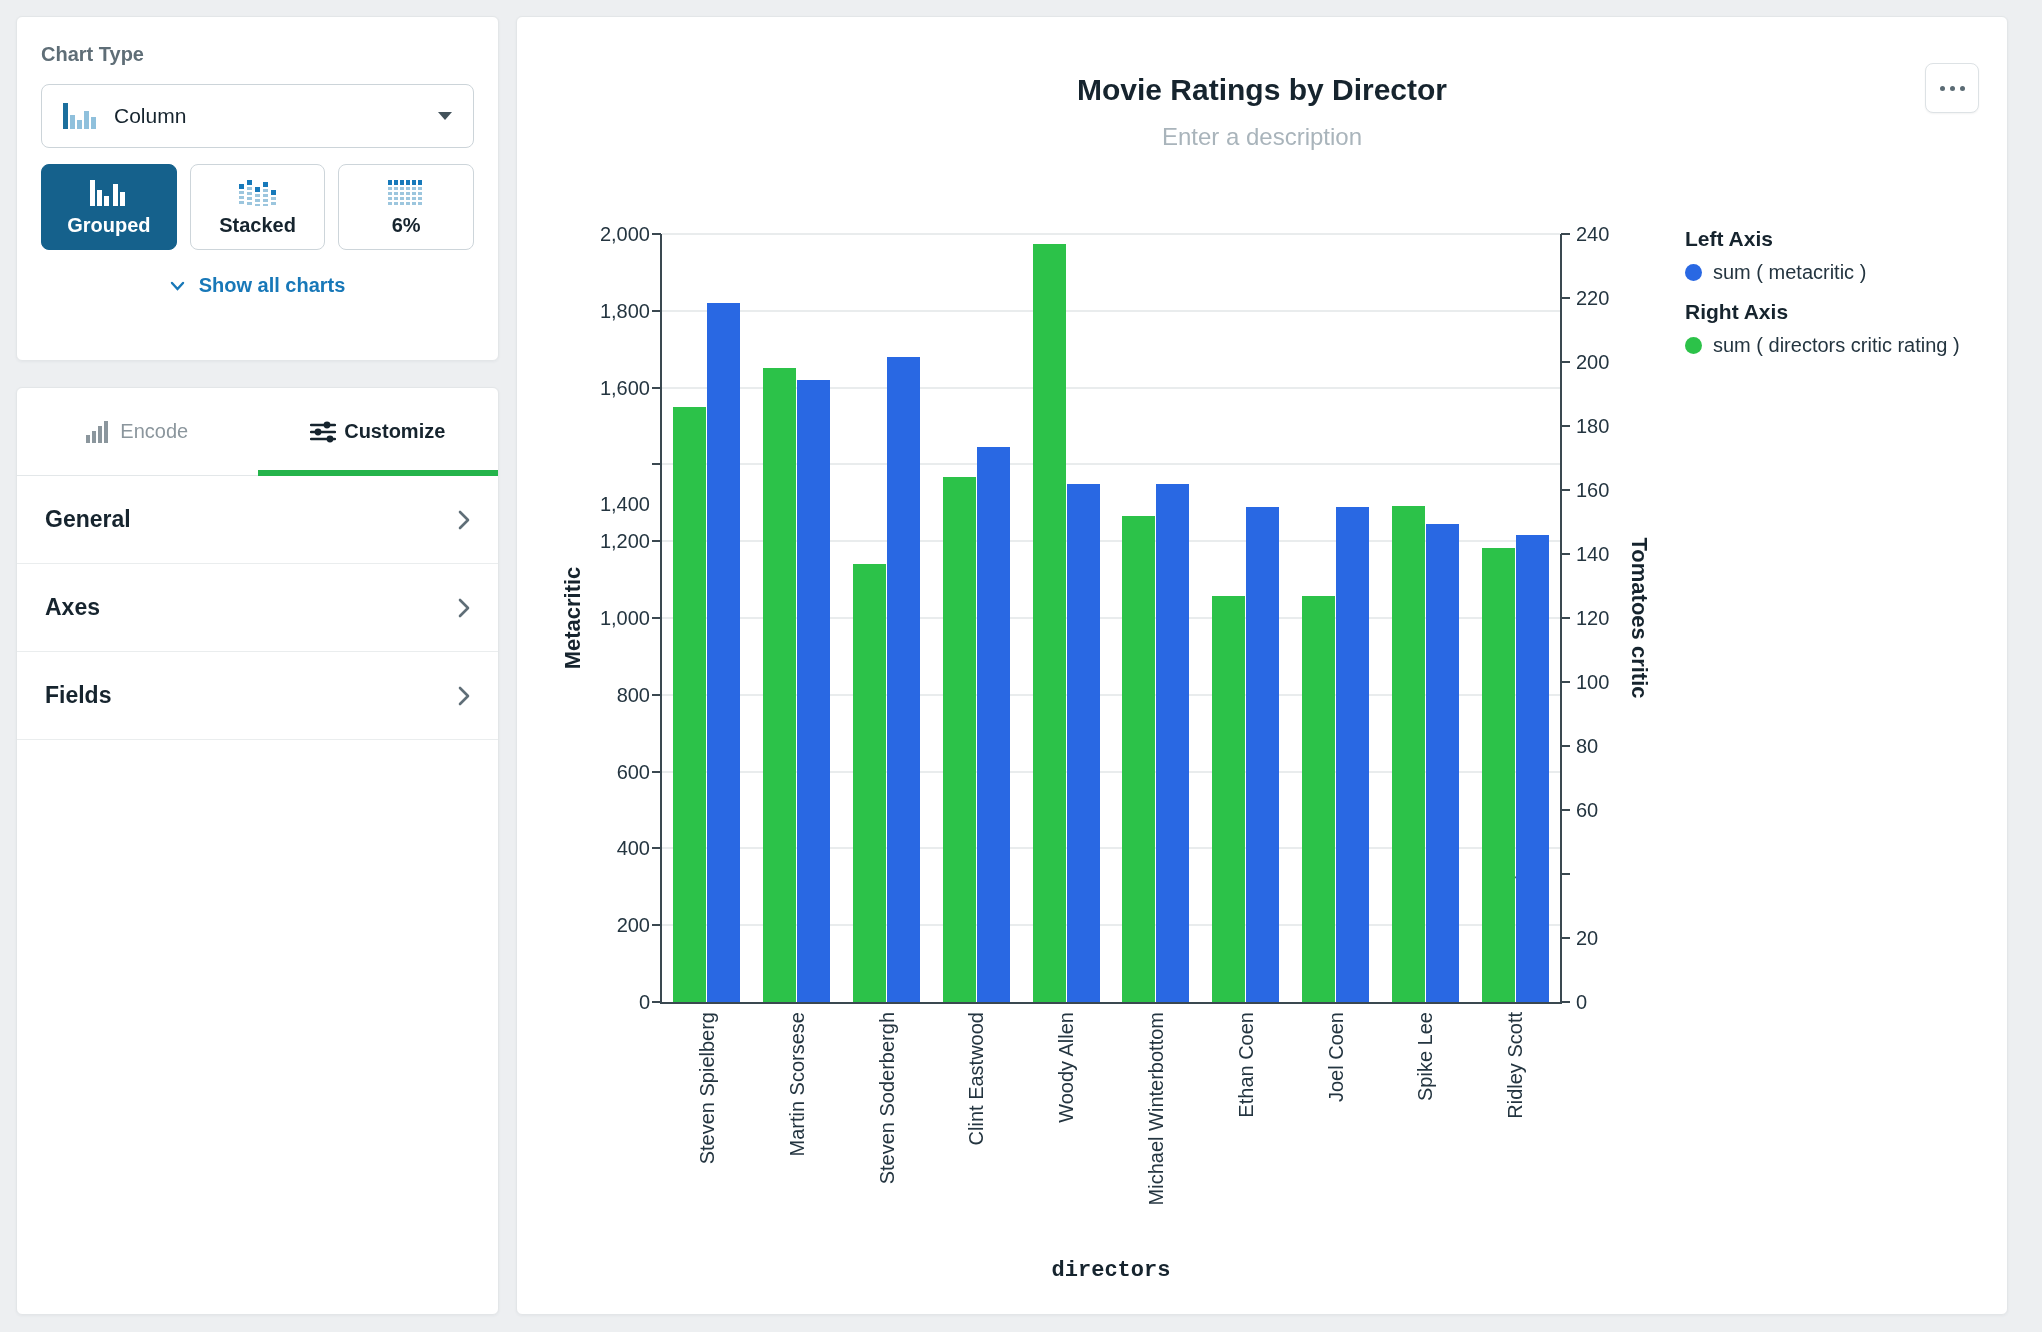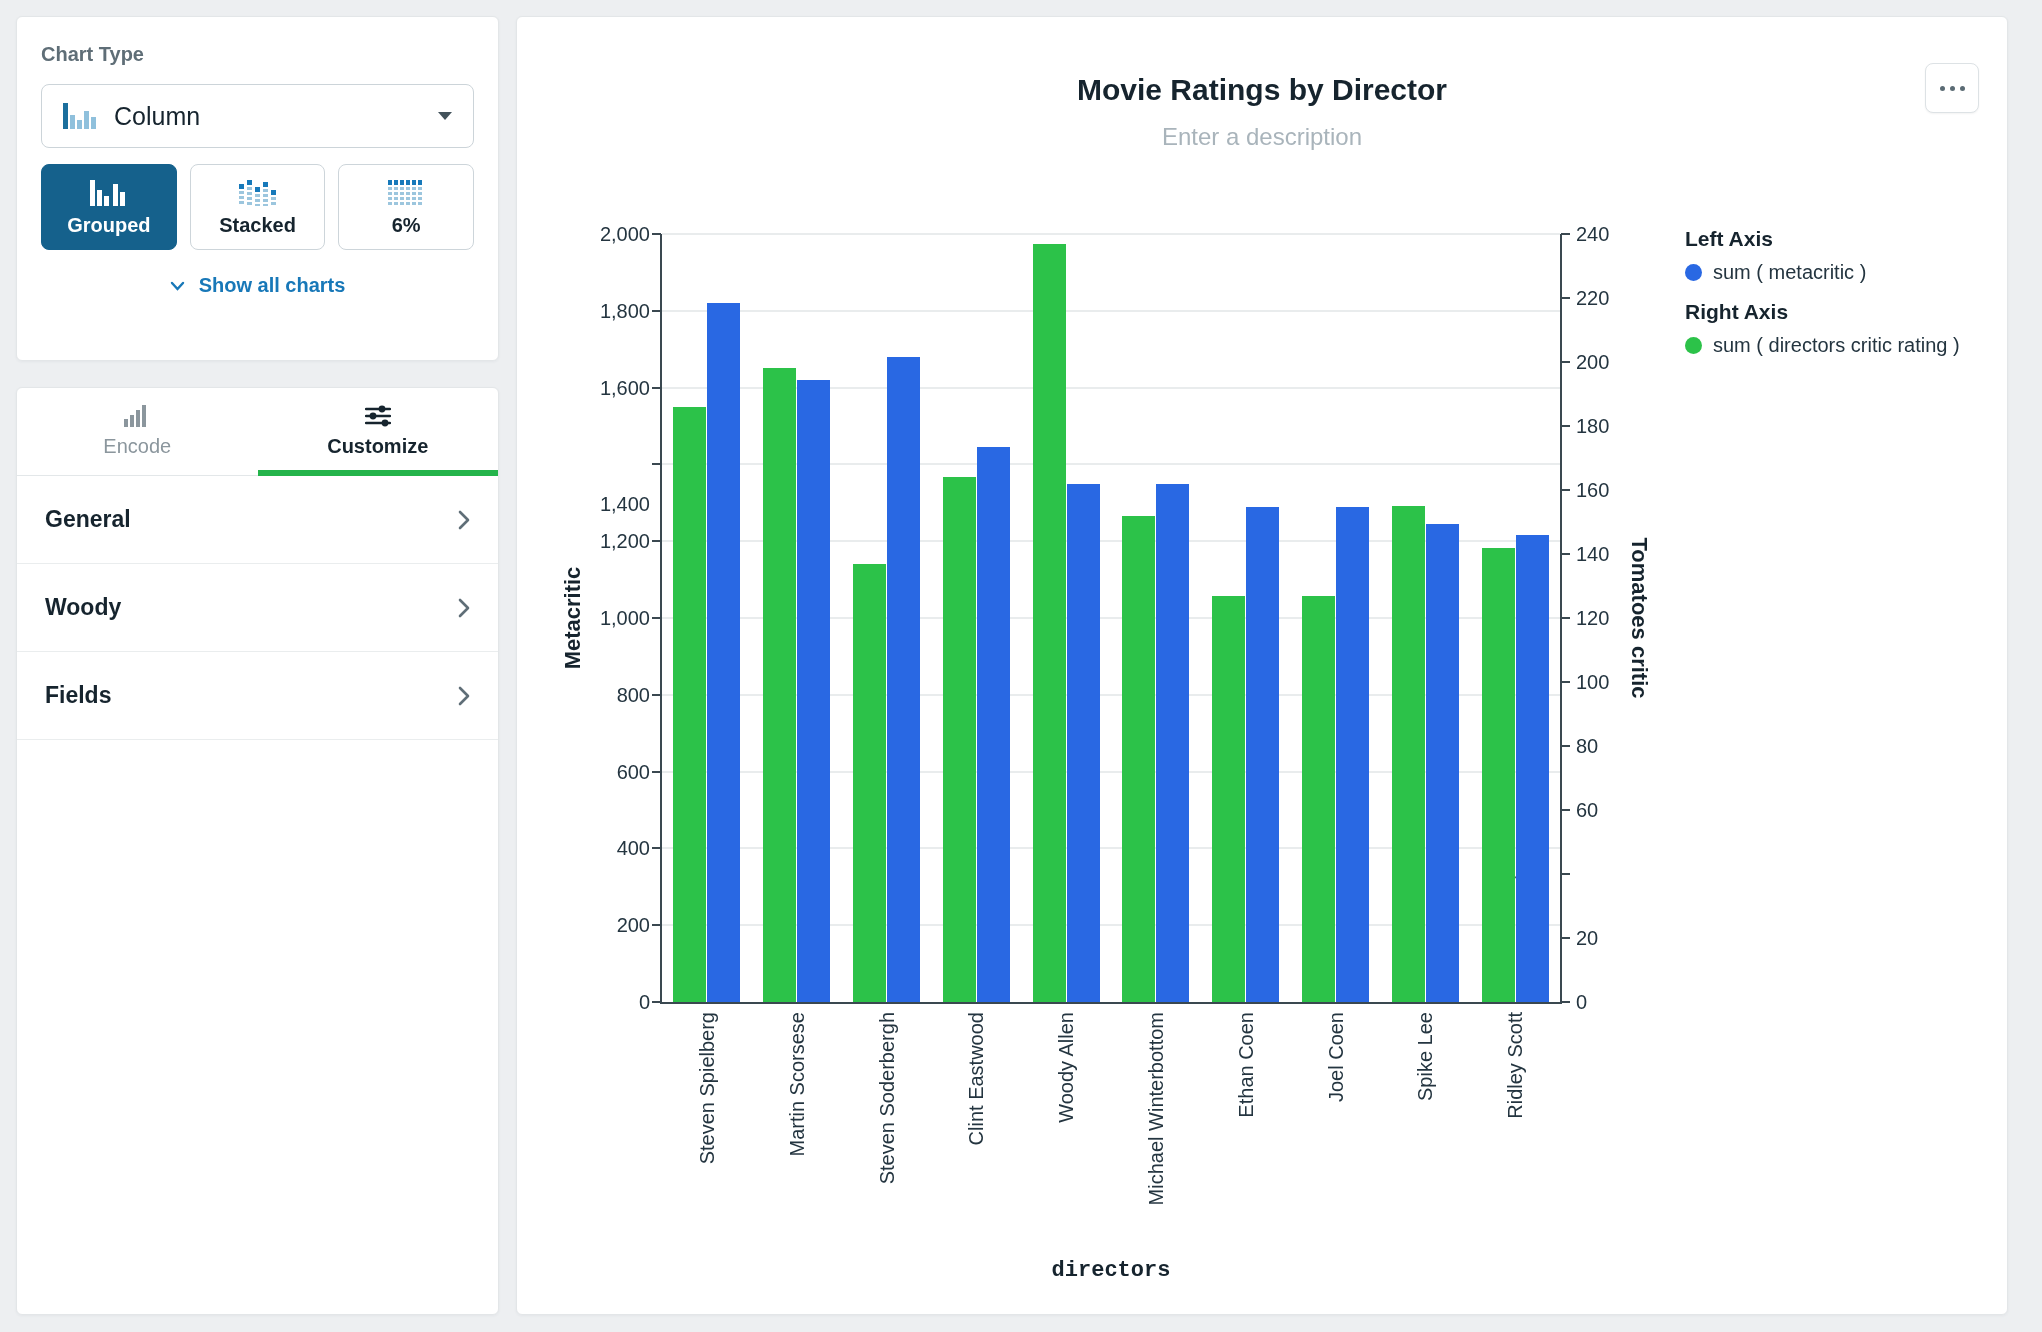--- a/index.html
+++ b/index.html
@@ -18,41 +18,41 @@
     border-radius: 6px;
     box-shadow: 0 1px 3px rgba(30,50,70,.05);
   }
   
   #card-chart-type { left: 16px; top: 16px; width: 483px; height: 345px; padding: 26px 24px; }
   .panel-label { font-size: 20px; font-weight: bold; color: #5f6e77; }
   .dropdown {
     margin-top: 18px; height: 64px;
     border: 1px solid #ccd4d9; border-radius: 8px;
     display: flex; align-items: center; gap: 16px;
-    padding: 0 20px; font-size: 25px; color: #16242e;
+    padding: 0 20px; font-size: 21px; color: #16242e;
     cursor: pointer; background: #fff;
   }
   .dropdown .caret { margin-left: auto; }
   .modes { display: flex; gap: 13px; margin-top: 16px; }
   .mode-btn {
     flex: 1; height: 86px; border-radius: 8px;
     border: 1px solid #cdd5da; background: #fff;
     display: flex; flex-direction: column; align-items: center; justify-content: center;
     gap: 6px; font-size: 20px; font-weight: bold; color: #16242e; cursor: pointer;
   }
   .mode-btn.active { background: #15618c; border-color: #15618c; color: #fff; }
   .link-row {
     margin-top: 24px; display: flex; align-items: center; justify-content: center;
     gap: 14px; color: #1878b8; font-size: 20px; font-weight: bold; cursor: pointer;
   }
   
   #card-controls { left: 16px; top: 387px; width: 483px; height: 928px; }
   .tabs { display: flex; height: 88px; border-bottom: 1px solid #e3e7e9; }
   .tab {
-    flex: 1; display: flex; flex-direction: column; align-items: center; justify-content: center;
+    flex: 1; display: flex; align-items: center; justify-content: center;
     gap: 8px; color: #8b969d; font-size: 20px; cursor: pointer; position: relative;
   }
   .tab.active { color: #16242e; font-weight: bold; }
   .tab.active::after {
     content: ''; position: absolute; left: 0; right: 0; bottom: -1px; height: 6px; background: #24b44b;
   }
   .section {
     display: flex; justify-content: space-between; align-items: center;
     padding: 30px 28px; border-bottom: 1px solid #eaedee;
     font-size: 23px; font-weight: bold; color: #16242e; cursor: pointer;
@@ -232,21 +232,21 @@
     </div>
   </div>
 
   <div class="section">
     <span>General</span>
     <svg width="12" height="20" viewBox="0 0 12 20">
       <polyline points="2,2 10,10 2,18" fill="none" stroke="#5f6e77" stroke-width="2.6" stroke-linecap="round" stroke-linejoin="round"></polyline>
     </svg>
   </div>
   <div class="section">
-    <span>Woody</span>
+    <span>Axes</span>
     <svg width="12" height="20" viewBox="0 0 12 20">
       <polyline points="2,2 10,10 2,18" fill="none" stroke="#5f6e77" stroke-width="2.6" stroke-linecap="round" stroke-linejoin="round"></polyline>
     </svg>
   </div>
   <div class="section">
     <span>Fields</span>
     <svg width="12" height="20" viewBox="0 0 12 20">
       <polyline points="2,2 10,10 2,18" fill="none" stroke="#5f6e77" stroke-width="2.6" stroke-linecap="round" stroke-linejoin="round"></polyline>
     </svg>
   </div>

